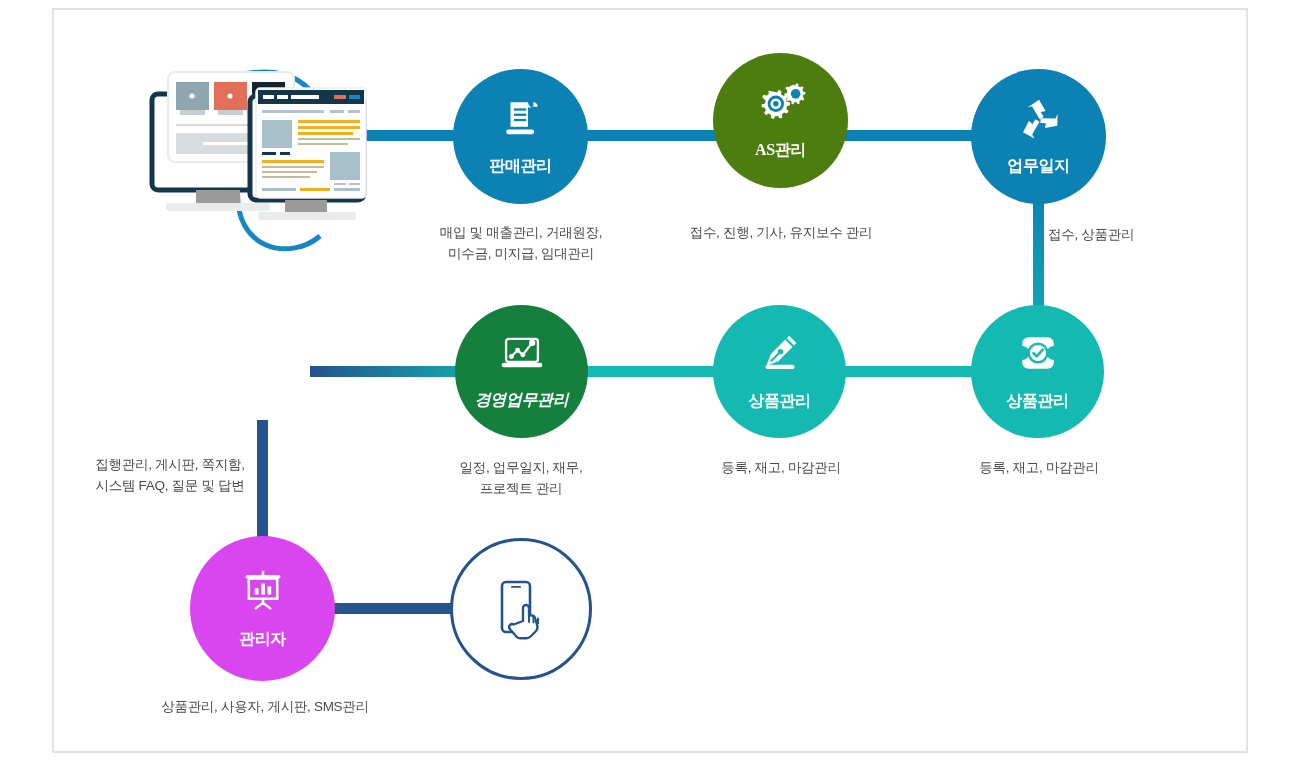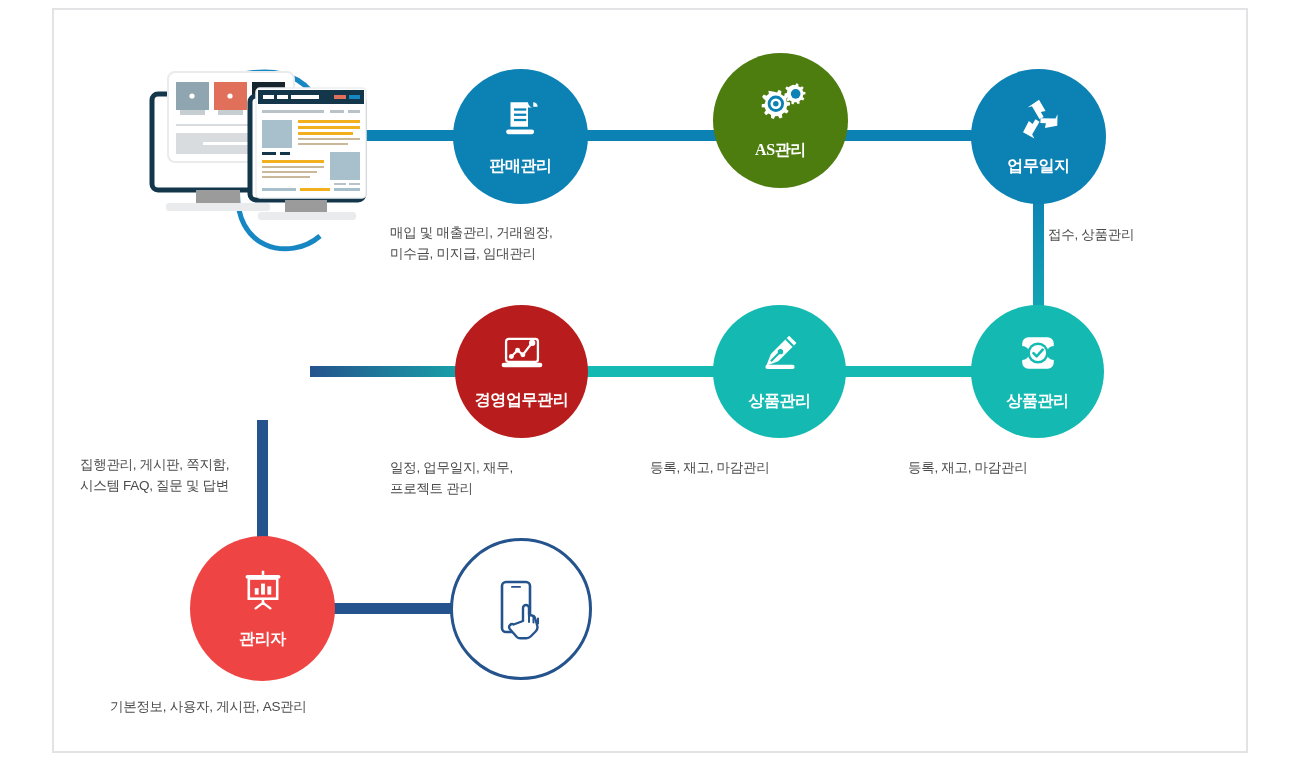--- a/index.html
+++ b/index.html
@@ -61,20 +61,21 @@
   .node.outline {
     background: #ffffff;
     border: 3px solid #24538d;
   }
   .caption {
     position: absolute;
     color: #4b4b4b;
     font-size: 13.5px;
     line-height: 21px;
     letter-spacing: -0.3px;
+    text-align: center;
     white-space: pre-line;
   }
 </style>
 </head>
 <body>
 
 <div id="stage">
 
   <div id="frame"></div>
 
@@ -188,39 +189,40 @@
         <circle cx="23" cy="26" r="6.2" fill="#ffffff"></circle>
         <circle cx="23" cy="26" r="3.2" fill="#0c81b4"></circle>
         <g fill="#ffffff">
           <path d="M43 4 l2.6 .5 1.1-2.3 2.5 .8-.1 2.6 2.3 1.4 2.1-1.3 1.8 1.9-1.5 2.1 .9 2.5 2.6 .3v2.6l-2.5 .6-.6 2.5 1.9 1.8-1.4 2.2-2.4-.8-2 1.7 .4 2.6-2.5 .7-1.2-2.2-2.6 .2-.9 2.4-2.5-.9 .2-2.6-2.2-1.3-2.1 1.5-1.7-2 1.5-2.1-1-2.5-2.6-.3 .1-2.6 2.5-.5 .7-2.5L34 8.1l1.5-2.2 2.3 1 2-1.6z"></path>
         </g>
         <circle cx="46" cy="14.5" r="5.6" fill="#0c81b4"></circle>
       </svg>
     </span>
     <span class="node-label">AS관리</span>
   </div>
+  <div class="caption" style="left:650px; top:222px; width:262px;">접수, 진행, 기사, 유지보수 관리</div>
 
   <div class="node" style="left:971px; top:69px; width:135px; height:135px; background:#0c81b4;">
     <span class="icon">
       <svg width="44" height="42" viewBox="0 0 48 46" xmlns="http://www.w3.org/2000/svg">
         <g fill="#ffffff">
           <path d="M24 3 l7.2 12.2 -5.2 1.3 3.1 5.3 -4.6 2.4 -8.2-14.1 -4.8 1.3z"></path>
           <path d="M44 31.5 l-13.5 2.4 1.1-5.2 -6.1 -.2 .2 -5.2 16.3 .2 2.3 -4.5z"></path>
           <path d="M6.5 38.5 l6.4-12.2 4.1 3.4 3.1-5.3 4.5 2.6 -8.1 14.1 2.5 4.3z"></path>
         </g>
       </svg>
     </span>
     <span class="node-label">업무일지</span>
   </div>
   <div class="caption" style="left:1048px; top:224px; width:180px; text-align:left;">접수, 상품관리</div>
 
   <div class="caption" style="left:80px; top:454px; width:180px;">집행관리, 게시판, 쪽지함,
 시스템 FAQ, 질문 및 답변</div>
 
-  <div class="node" style="left:455px; top:305px; width:133px; height:133px; background:#b91c1c;">
+  <div class="node" style="left:455px; top:305px; width:133px; height:133px; background:#15803d;font-style:italic;">
     <span class="icon">
       <svg width="46" height="40" viewBox="0 0 52 44" xmlns="http://www.w3.org/2000/svg">
         <rect x="8" y="6" width="36" height="26" rx="3" fill="none" stroke="#ffffff" stroke-width="2.6"></rect>
         <path d="M14 26 l7-7 6 5 10-13" fill="none" stroke="#ffffff" stroke-width="2.4" stroke-linecap="round" stroke-linejoin="round"></path>
         <circle cx="14" cy="26" r="2.8" fill="#ffffff"></circle>
         <circle cx="21" cy="19" r="2.8" fill="#ffffff"></circle>
         <circle cx="27" cy="24" r="2.8" fill="#ffffff"></circle>
         <circle cx="37.5" cy="10.5" r="3.6" fill="#ffffff"></circle>
         <rect x="3" y="33" width="46" height="5" rx="2.5" fill="#ffffff"></rect>
       </svg>
@@ -250,36 +252,36 @@
         <path d="M13 6 h22 a7 7 0 0 1 7 7 v3 a8 8 0 0 0 0 16 v3 a7 7 0 0 1 -7 7 h-22 a7 7 0 0 1 -7 -7 v-3 a8 8 0 0 0 0 -16 v-3 a7 7 0 0 1 7 -7 z" fill="#ffffff"></path>
         <circle cx="24" cy="24" r="12" fill="#14bab1"></circle>
         <circle cx="24" cy="24" r="9.2" fill="#ffffff"></circle>
         <path d="M18.8 24.2 l3.6 3.6 7-7.6" fill="none" stroke="#14bab1" stroke-width="2.9" stroke-linecap="round" stroke-linejoin="round"></path>
       </svg>
     </span>
     <span class="node-label">상품관리</span>
   </div>
   <div class="caption" style="left:908px; top:457px; width:262px;">등록, 재고, 마감관리</div>
 
-  <div class="node" style="left:190px; top:536px; width:145px; height:145px; background:#ef4444;">
+  <div class="node" style="left:190px; top:536px; width:145px; height:145px; background:#d946ef;">
     <span class="icon">
       <svg width="44" height="44" viewBox="0 0 48 48" xmlns="http://www.w3.org/2000/svg">
         <rect x="22.6" y="3" width="2.8" height="5" fill="#ffffff"></rect>
         <rect x="5" y="7.5" width="38" height="4" rx="1.8" fill="#ffffff"></rect>
         <rect x="8.5" y="11.5" width="31" height="22" fill="none" stroke="#ffffff" stroke-width="2.8"></rect>
         <rect x="15" y="22" width="4.2" height="7" fill="#ffffff"></rect>
         <rect x="21.9" y="17" width="4.2" height="12" fill="#ffffff"></rect>
         <rect x="28.8" y="20" width="4.2" height="9" fill="#ffffff"></rect>
         <rect x="22.6" y="33.5" width="2.8" height="5" fill="#ffffff"></rect>
         <path d="M24 38 l-8 6 M24 38 l8 6" stroke="#ffffff" stroke-width="2.6" stroke-linecap="round"></path>
       </svg>
     </span>
     <span class="node-label">관리자</span>
   </div>
-  <div class="caption" style="left:110px; top:696px; width:310px;">기본정보, 사용자, 게시판, AS관리</div>
+  <div class="caption" style="left:110px; top:696px; width:310px;">상품관리, 사용자, 게시판, SMS관리</div>
 
   <div class="node outline" style="left:450px; top:538px; width:142px; height:142px;">
     <span class="icon">
       <svg width="62" height="70" viewBox="0 0 62 70" xmlns="http://www.w3.org/2000/svg">
         <rect x="12" y="8" width="28" height="50" rx="4" fill="#ffffff" stroke="#24538d" stroke-width="2.6"></rect>
         <rect x="21" y="12" width="10" height="1.8" rx="0.9" fill="#24538d"></rect>
         <circle cx="26" cy="53" r="1.6" fill="#24538d"></circle>
         <path d="M33 47 l0 -13 a3 3 0 0 1 6 0 l0 7 3 .5 a4 4 0 0 1 3.2 3 l2 7 a6 6 0 0 1 -1.6 6 l-5 5 a6 6 0 0 1 -4.4 1.8 l-6 0 a5 5 0 0 1 -3.6 -1.6 l-7 -8 a3 3 0 0 1 4 -4.2 z" fill="#ffffff" stroke="#24538d" stroke-width="2.4" stroke-linejoin="round"></path>
         <path d="M39 41 l0 7 M43.5 42 l0 6.5 M48 44.5 l0 5" stroke="#24538d" stroke-width="2" stroke-linecap="round"></path>
       </svg>

